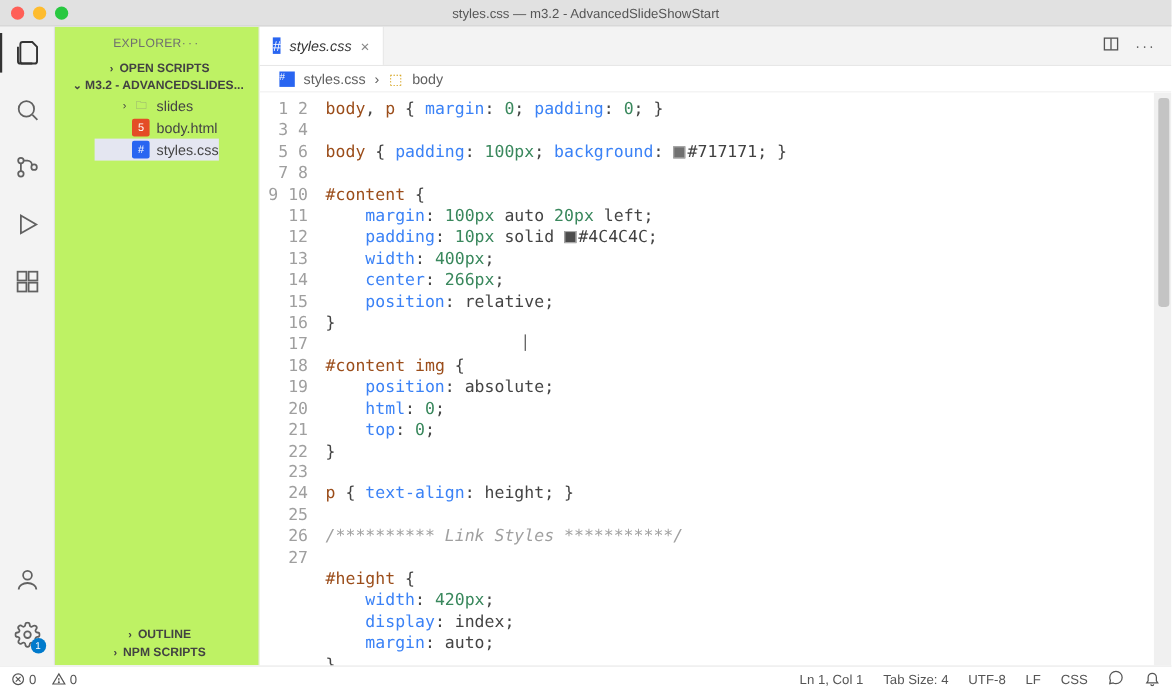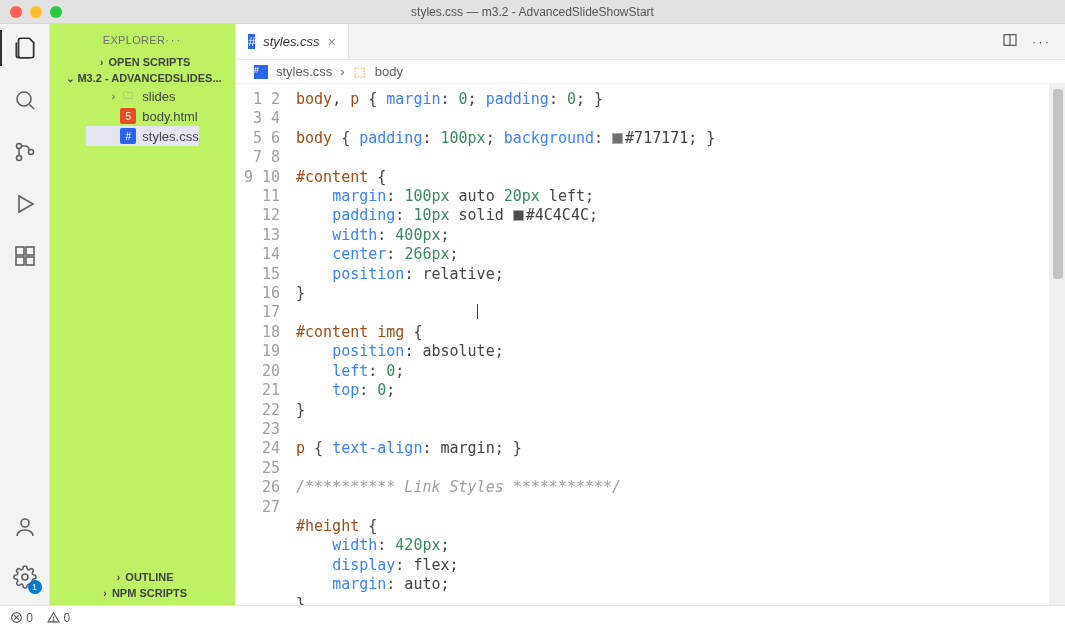--- a/index.html
+++ b/index.html
@@ -219,31 +219,31 @@
 <span class="sel">#content</span><span class="punc"> {</span>
 <span class="punc">    </span><span class="prop">margin</span><span class="punc">: </span><span class="num">100px</span><span class="punc"> auto </span><span class="num">20px</span><span class="punc"> left;</span>
 <span class="punc">    </span><span class="prop">padding</span><span class="punc">: </span><span class="num">10px</span><span class="punc"> solid </span><span class="swatch" style="background:#4C4C4C"></span><span class="str">#4C4C4C</span><span class="punc">;</span>
 <span class="punc">    </span><span class="prop">width</span><span class="punc">: </span><span class="num">400px</span><span class="punc">;</span>
 <span class="punc">    </span><span class="prop">center</span><span class="punc">: </span><span class="num">266px</span><span class="punc">;</span>
 <span class="punc">    </span><span class="prop">position</span><span class="punc">: relative;</span>
 <span class="punc">}</span>
                     <span class="cursor-caret"></span>
 <span class="sel">#content</span><span class="punc"> </span><span class="sel">img</span><span class="punc"> {</span>
 <span class="punc">    </span><span class="prop">position</span><span class="punc">: absolute;</span>
-<span class="punc">    </span><span class="prop">left</span><span class="punc">: </span><span class="num">0</span><span class="punc">;</span>
+<span class="punc">    </span><span class="prop">html</span><span class="punc">: </span><span class="num">0</span><span class="punc">;</span>
 <span class="punc">    </span><span class="prop">top</span><span class="punc">: </span><span class="num">0</span><span class="punc">;</span>
 <span class="punc">}</span>
  
-<span class="sel">p</span><span class="punc"> { </span><span class="prop">text-align</span><span class="punc">: margin; }</span>
+<span class="sel">p</span><span class="punc"> { </span><span class="prop">text-align</span><span class="punc">: height; }</span>
  
 <span class="cmt">/********** Link Styles ***********/</span>
  
 <span class="sel">#height</span><span class="punc"> {</span>
 <span class="punc">    </span><span class="prop">width</span><span class="punc">: </span><span class="num">420px</span><span class="punc">;</span>
-<span class="punc">    </span><span class="prop">display</span><span class="punc">: flex;</span>
+<span class="punc">    </span><span class="prop">display</span><span class="punc">: index;</span>
 <span class="punc">    </span><span class="prop">margin</span><span class="punc">: auto;</span>
 <span class="punc">}</span></div>
         <div class="minimap">
             <div class="mini-thumb"></div>
           </div>
       </div>
     </div>
   </div>
 
   <div class="statusbar">
@@ -256,14 +256,31 @@
       <span>0</span>
     </span>
     <span>
       <svg width="13" height="13" viewBox="0 0 24 24" fill="none" stroke="currentColor" stroke-width="2" style="vertical-align:-2px;">
           <path d="M12 3 L22 20 H2 Z"></path>
           <line x1="12" y1="10" x2="12" y2="14"></line>
           <circle cx="12" cy="17" r="0.8" fill="currentColor"></circle>
         </svg>
       <span>0</span>
     </span>
+    <div class="right">
+      <span>Ln 1, Col 1</span>
+      <span>Tab Size: 4</span>
+      <span>UTF-8</span>
+      <span>LF</span>
+      <span>CSS</span>
+      <span>
+        <svg width="15" height="15" viewBox="0 0 24 24" fill="none" stroke="currentColor" stroke-width="1.8">
+            <path d="M3 11a9 9 0 0 1 18 0c0 5-4 9-9 9-1.5 0-3-.3-4-1l-5 1 1-5c-.7-1-1-2.5-1-4z"></path>
+          </svg>
+      </span>
+      <span>
+        <svg width="15" height="15" viewBox="0 0 24 24" fill="none" stroke="currentColor" stroke-width="1.8">
+            <path d="M18 16v-5a6 6 0 1 0-12 0v5l-2 3h16zM10 21a2 2 0 0 0 4 0"></path>
+          </svg>
+      </span>
+    </div>
   </div>
 </div>
 
 </body></html>

